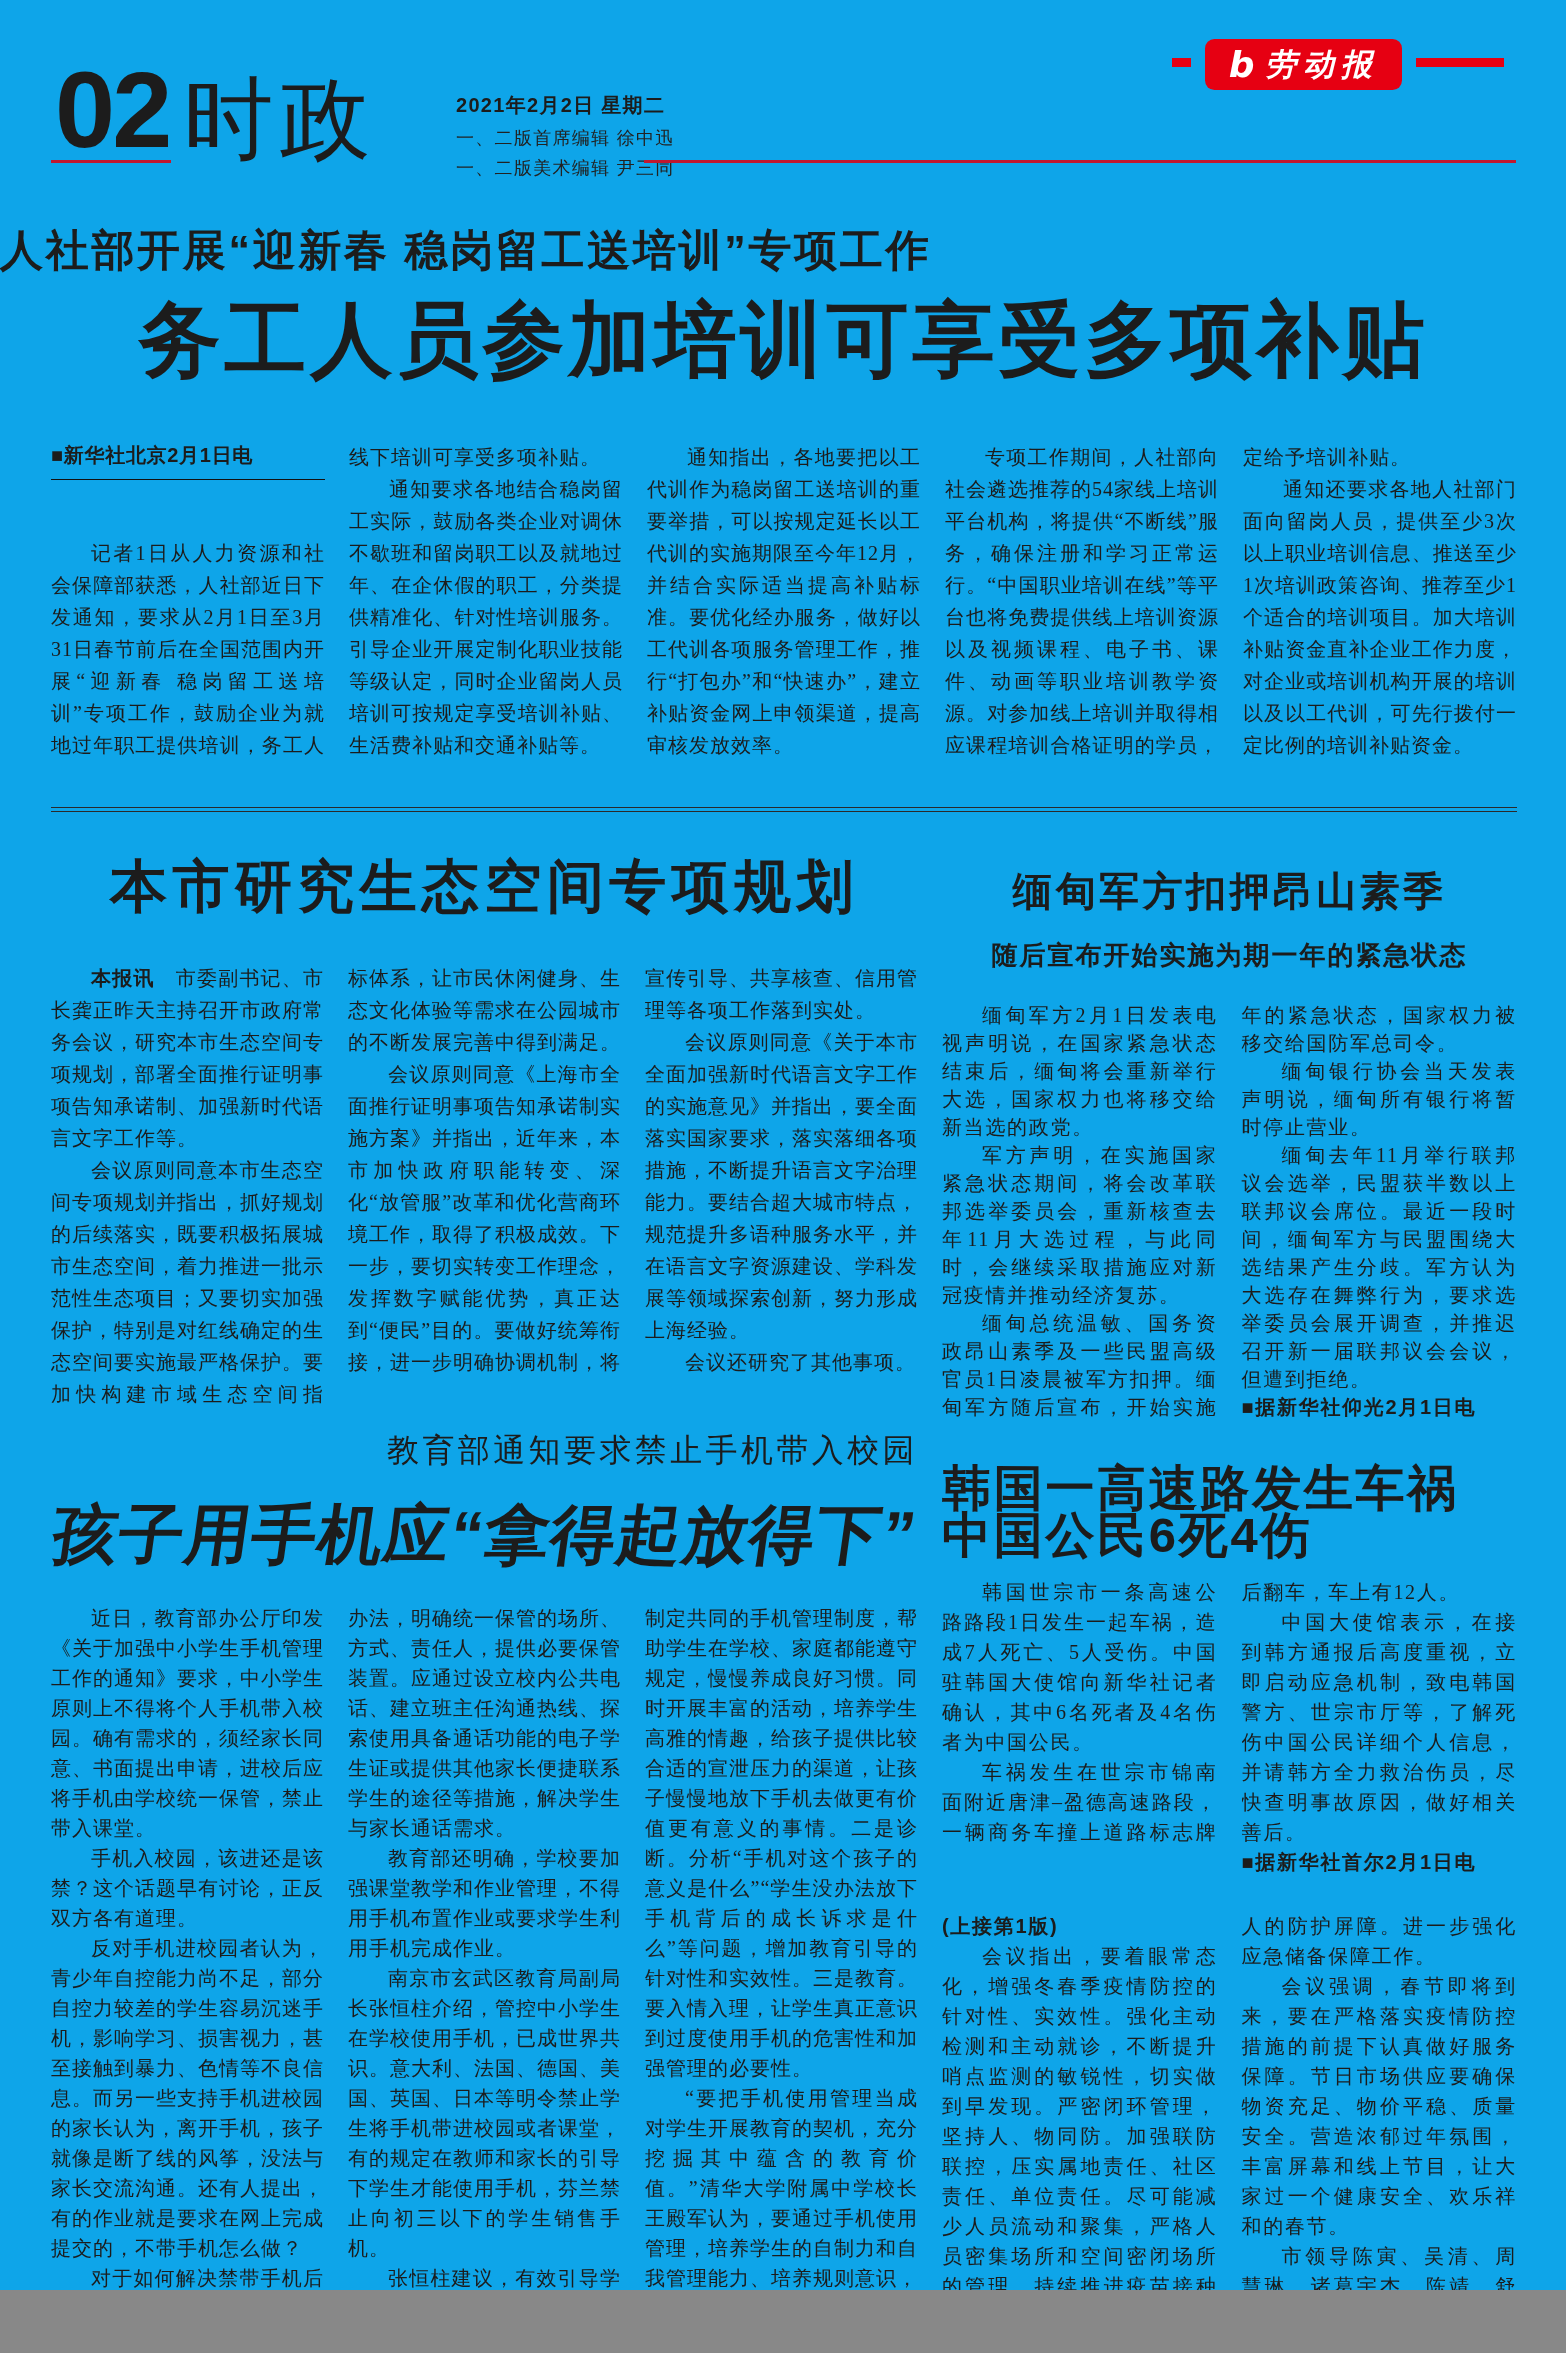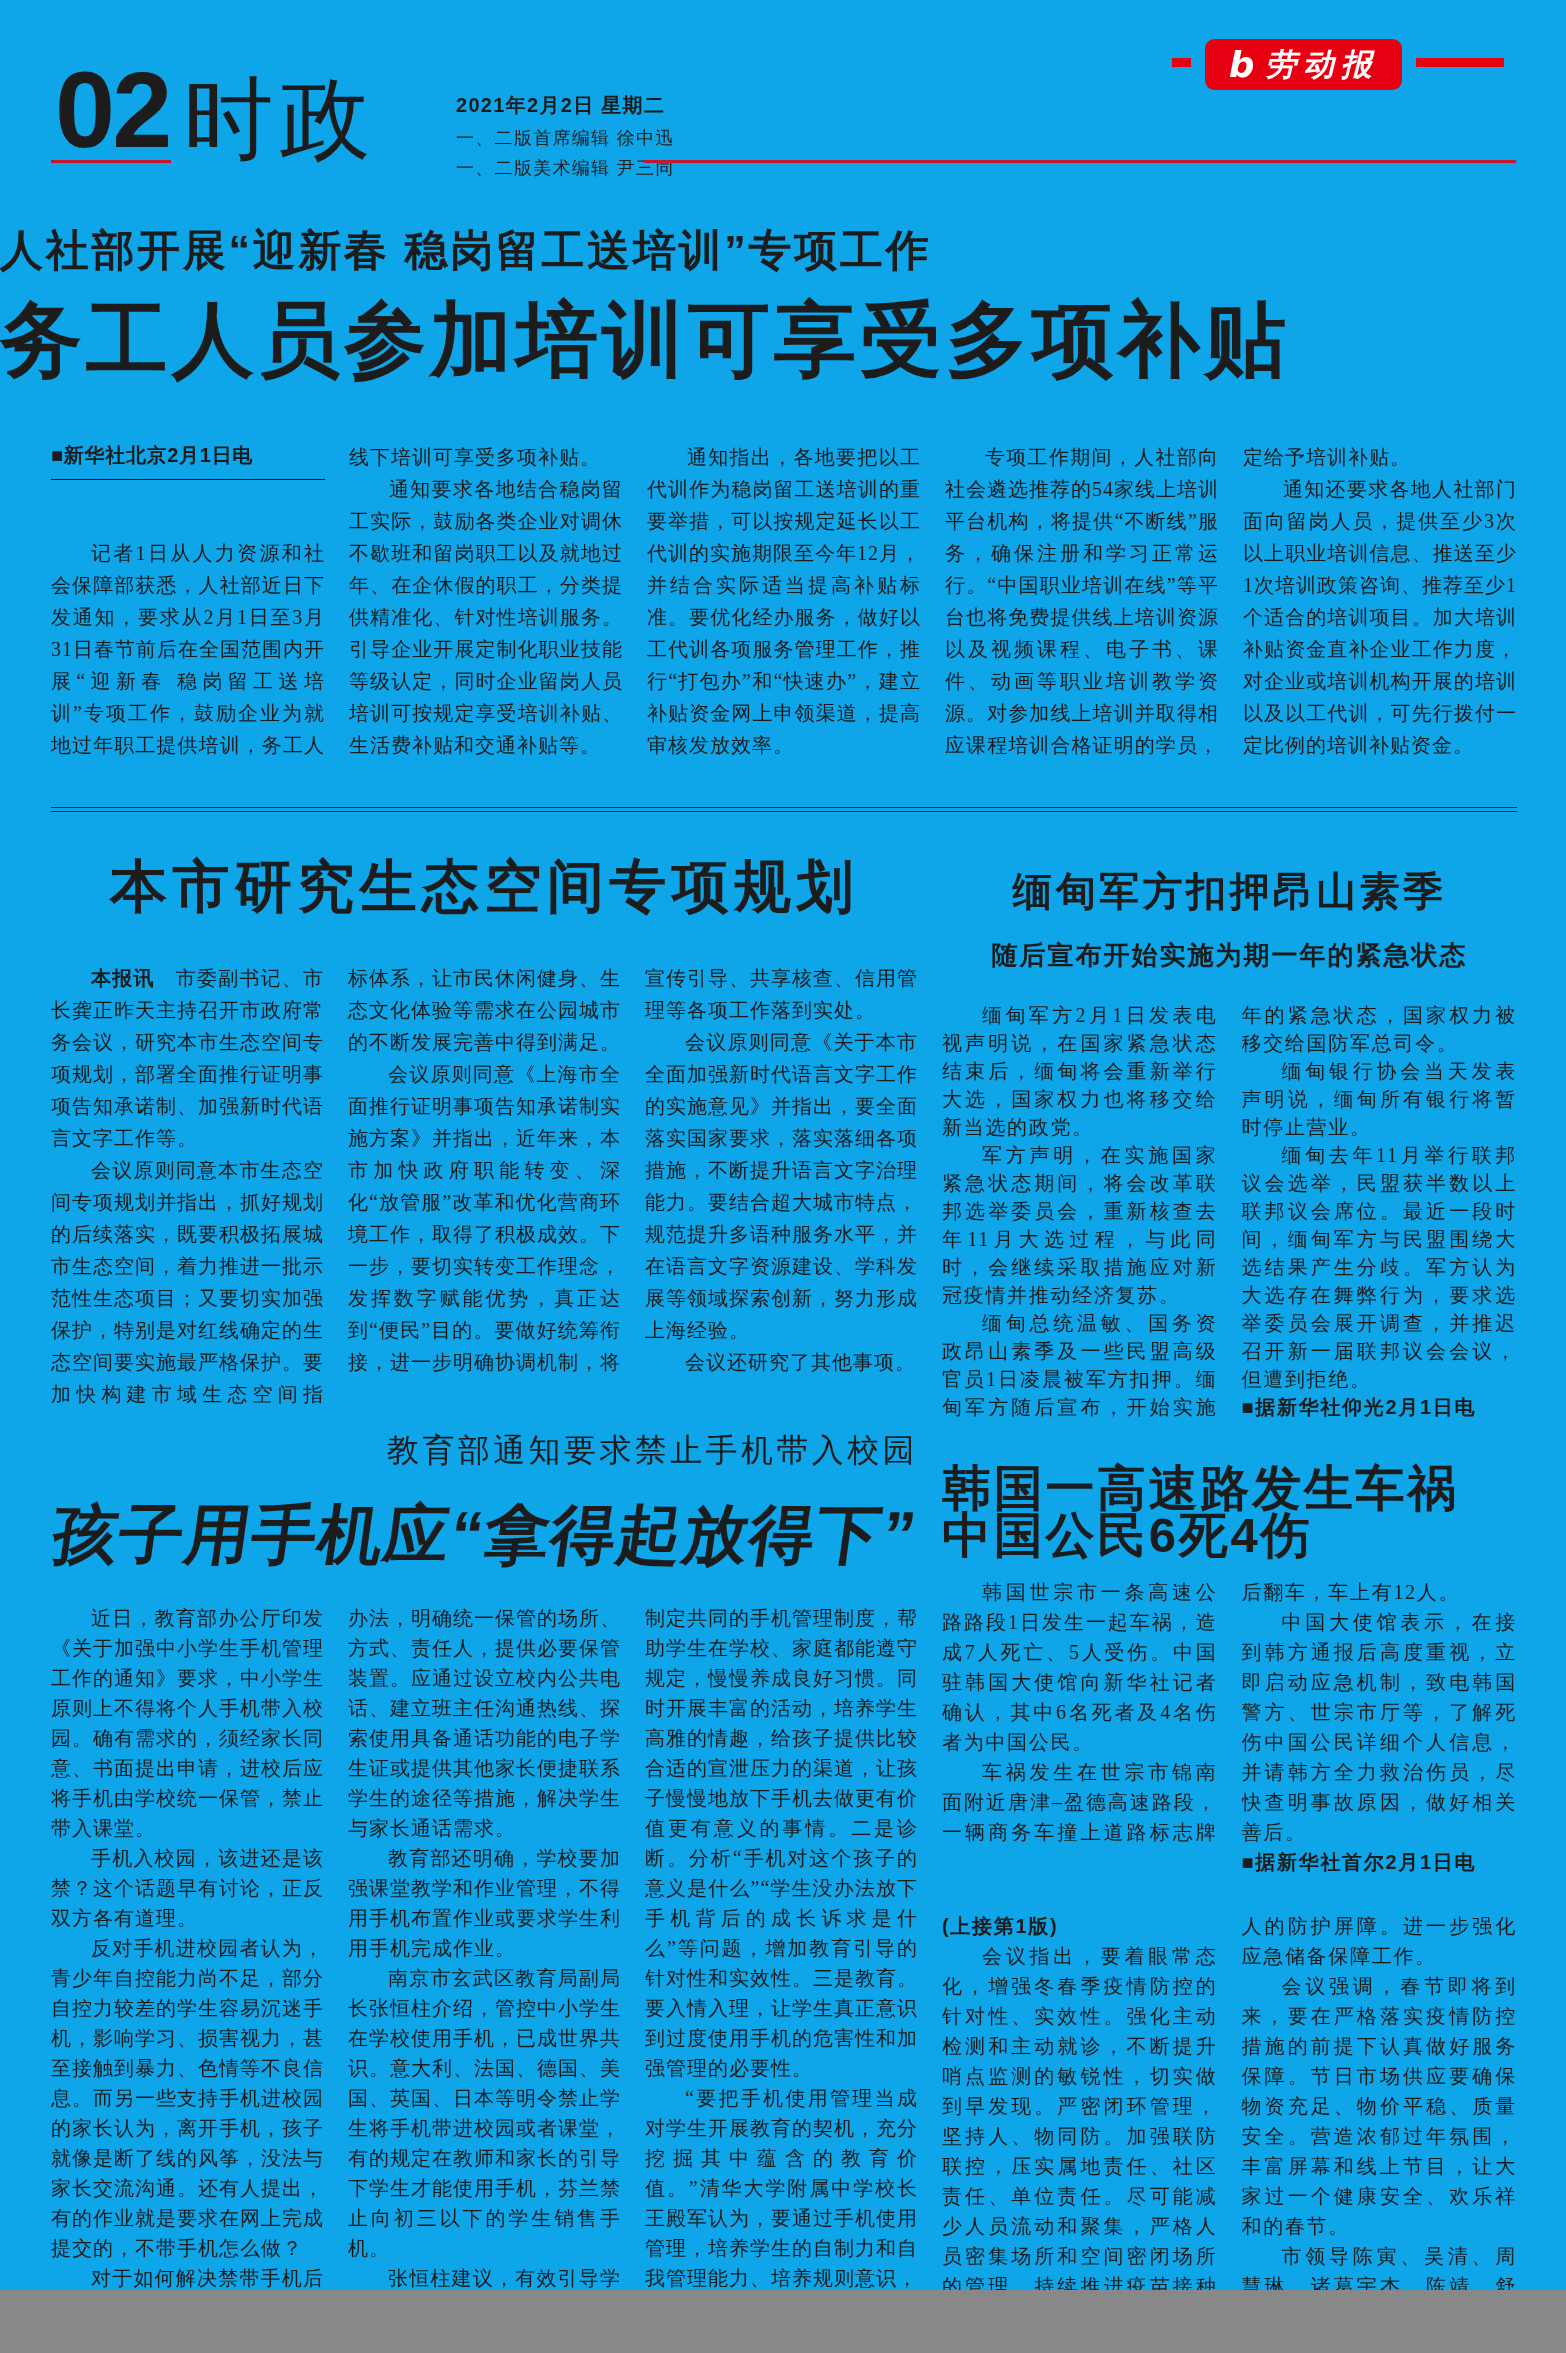--- a/index.html
+++ b/index.html
@@ -27,21 +27,21 @@
   
   .bodygrid p{margin:0;font-size:20px;line-height:32px;letter-spacing:1px;text-align:justify;}
   .p{text-indent:2em;}
   .runon{text-align-last:justify;}
   .credit{font-family:"Liberation Sans","DejaVu Sans",sans-serif;font-weight:700;letter-spacing:0.7px;}
   .lead-tag{font-family:"Liberation Sans","DejaVu Sans",sans-serif;font-weight:700;}
 
   
   .kicker1{position:absolute;top:222px;left:0;right:0;text-align:left;
            font-family:"Liberation Sans","DejaVu Sans",sans-serif;font-weight:700;font-size:43px;letter-spacing:2.7px;}
-  .headline1{position:absolute;top:286px;left:0;right:0;
+  .headline1{position:absolute;top:286px;left:0;right:0;text-align:center;
              font-family:"Liberation Sans","DejaVu Sans",sans-serif;font-weight:900;font-size:82px;letter-spacing:4px;}
   .lead-body{position:absolute;top:441px;left:51px;width:1466px;height:325px;overflow:hidden;
              display:grid;grid-template-columns:repeat(5,1fr);column-gap:24px;}
   .dateline{font-family:"Liberation Sans","DejaVu Sans",sans-serif;font-weight:700;font-size:20px;letter-spacing:0.7px;
             border-bottom:1.3px solid #111;padding-bottom:9.4px;margin:1.3px 0 57px 0;}
 
   
   .divider{position:absolute;top:807px;left:51px;width:1466px;height:2.7px;
            border-top:0.7px solid #2a2a2a;border-bottom:0.7px solid #2a2a2a;}
 

